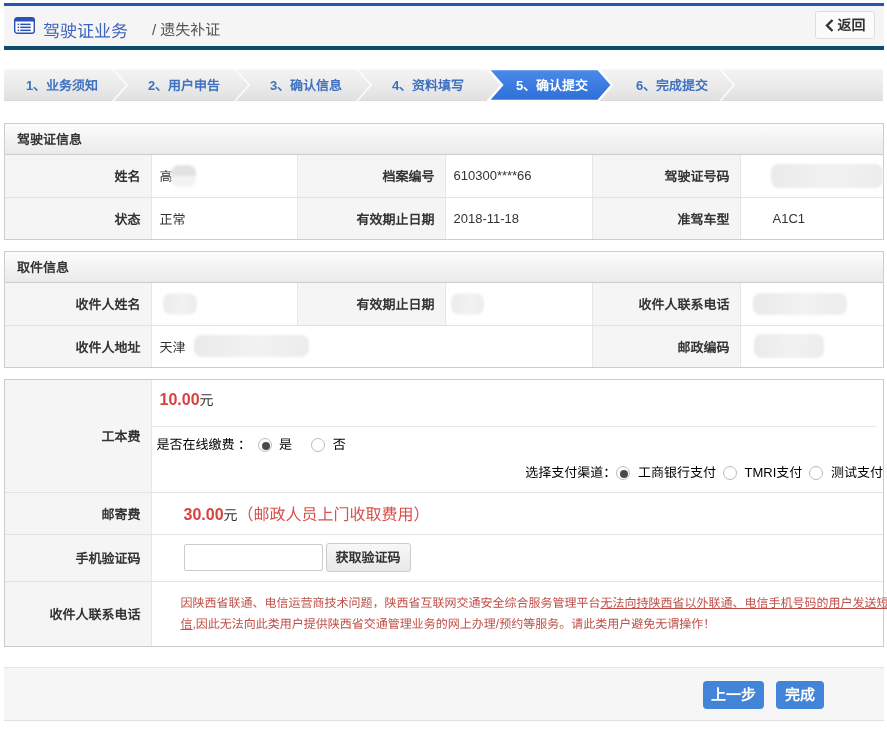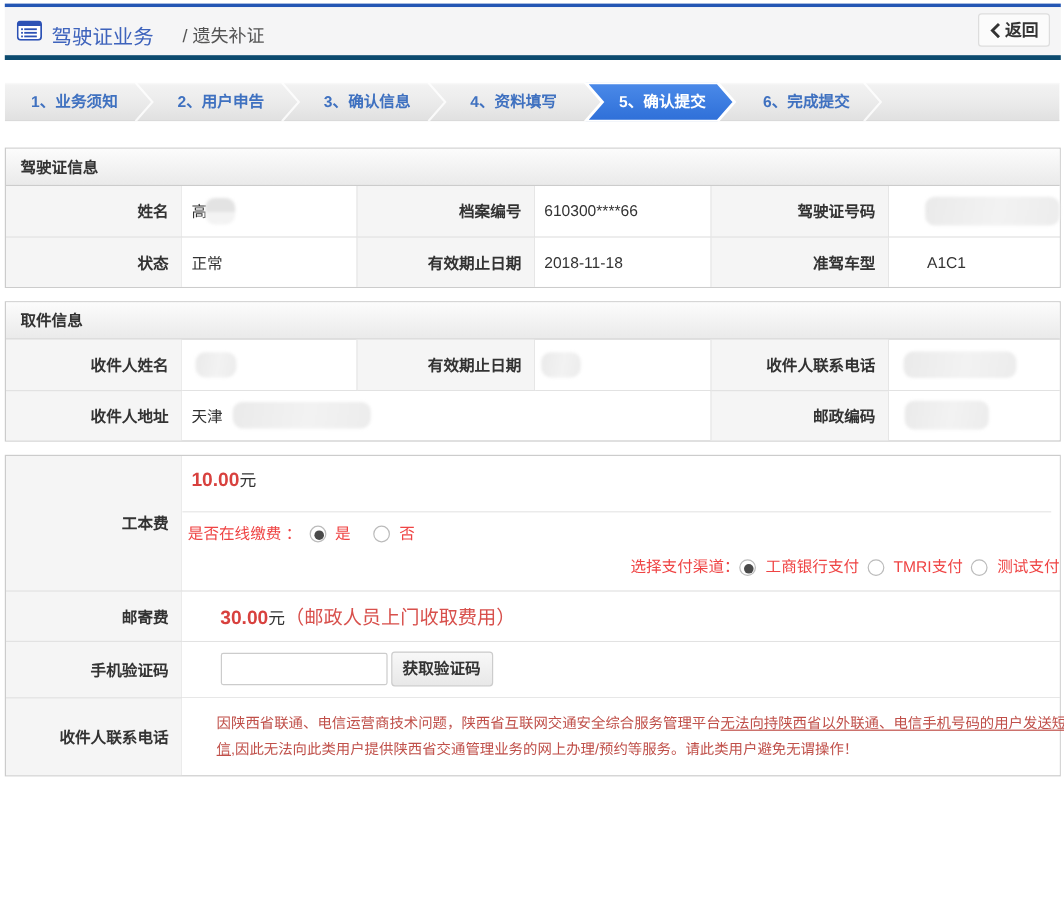--- a/index.html
+++ b/index.html
@@ -19,21 +19,21 @@
 table.tb { width:100%; border-collapse:collapse; table-layout:fixed; }
 table.tb td { height:42px; font-size:13px; color:#333; border-bottom:1px solid #e2e2e2; border-right:1px solid #e6e6e6; vertical-align:middle; }
 table.tb tr:last-child td { border-bottom:none; }
 table.tb td:last-child { border-right:none;padding-left:32px; }
 td.lb { background:#f5f5f5; text-align:right; padding-right:10px; font-weight:bold; }
 td.vl { background:#fff; text-align:left; padding-left:8px; position:relative; }
 .sm { position:absolute; top:50%; transform:translateY(-50%); background:linear-gradient(100deg,#eaeaea,#f2f2f2 55%,#ececec); border-radius:8px; filter:blur(1.2px); }
 .fee { font-size:16px; font-weight:bold; color:#d8413e; }
 .yuan { font-size:14px; font-weight:normal; color:#333; }
 .paren { font-size:16px; color:#d8504c; font-weight:normal; }
-.pay-row { font-size:13px; color:#ef4444; margin-left:-3px; line-height:17px; }
+.pay-row { font-size:13px; color:#000000; margin-left:-3px; line-height:17px; }
 .pay-lab { display:inline-block; width:101px; }
 .radio { display:inline-block; width:14px; height:14px; border:1px solid #bbb; border-radius:50%; background:#fff; vertical-align:-3px; position:relative; margin:0 4px 0 0; }
 .radio.on::after { content:""; position:absolute; left:3px; top:3px; width:8px; height:8px; border-radius:50%; background:#4a4a4a; }
 .vcode-input { width:139px; height:27px; border:1px solid #ccc; border-radius:2px; background:#fff; display:inline-block; vertical-align:middle; }
 .vcode-btn { display:inline-block; vertical-align:middle; margin-left:3px; height:29px; line-height:27px; padding:0 9px; background:linear-gradient(#f8f8f8,#e8e8e8); border:1px solid #ccc; border-radius:3px; font-size:13px; font-weight:bold; color:#333; }
 .warn { font-size:12px; color:#c0504a; line-height:21px; margin-left:-3px; width:716px; }
 .warn u { text-decoration:underline; }
 .footer { margin-top:20px; height:54px; background:#f6f6f6; border-top:1px solid #e5e5e5; border-bottom:1px solid #e0e0e0; position:relative; }
 .btn { position:absolute; top:13px; height:28px; background:#4184d8; border-radius:4px; color:#fff; font-size:15px; font-weight:bold; text-align:center; line-height:28px; }
 .btn.prev { right:120px; width:61px; }
@@ -185,13 +185,17 @@
       <tr>
         <td class="lb" style="height:65px">收件人联系电话</td>
         <td class="vl" style="height:65px; padding-right:10px;">
           <div class="warn">因陕西省联通、电信运营商技术问题，陕西省互联网交通安全综合服务管理平台<u>无法向持陕西省以外联通、电信手机号码的用户发送短信</u>,因此无法向此类用户提供陕西省交通管理业务的网上办理/预约等服务。请此类用户避免无谓操作！</div>
         </td>
       </tr>
     </tbody>
       </table>
   </div>
 
+  <div class="footer">
+    <div class="btn prev">上一步</div>
+    <div class="btn done">完成</div>
+  </div>
 </div>
 
 </body></html>

